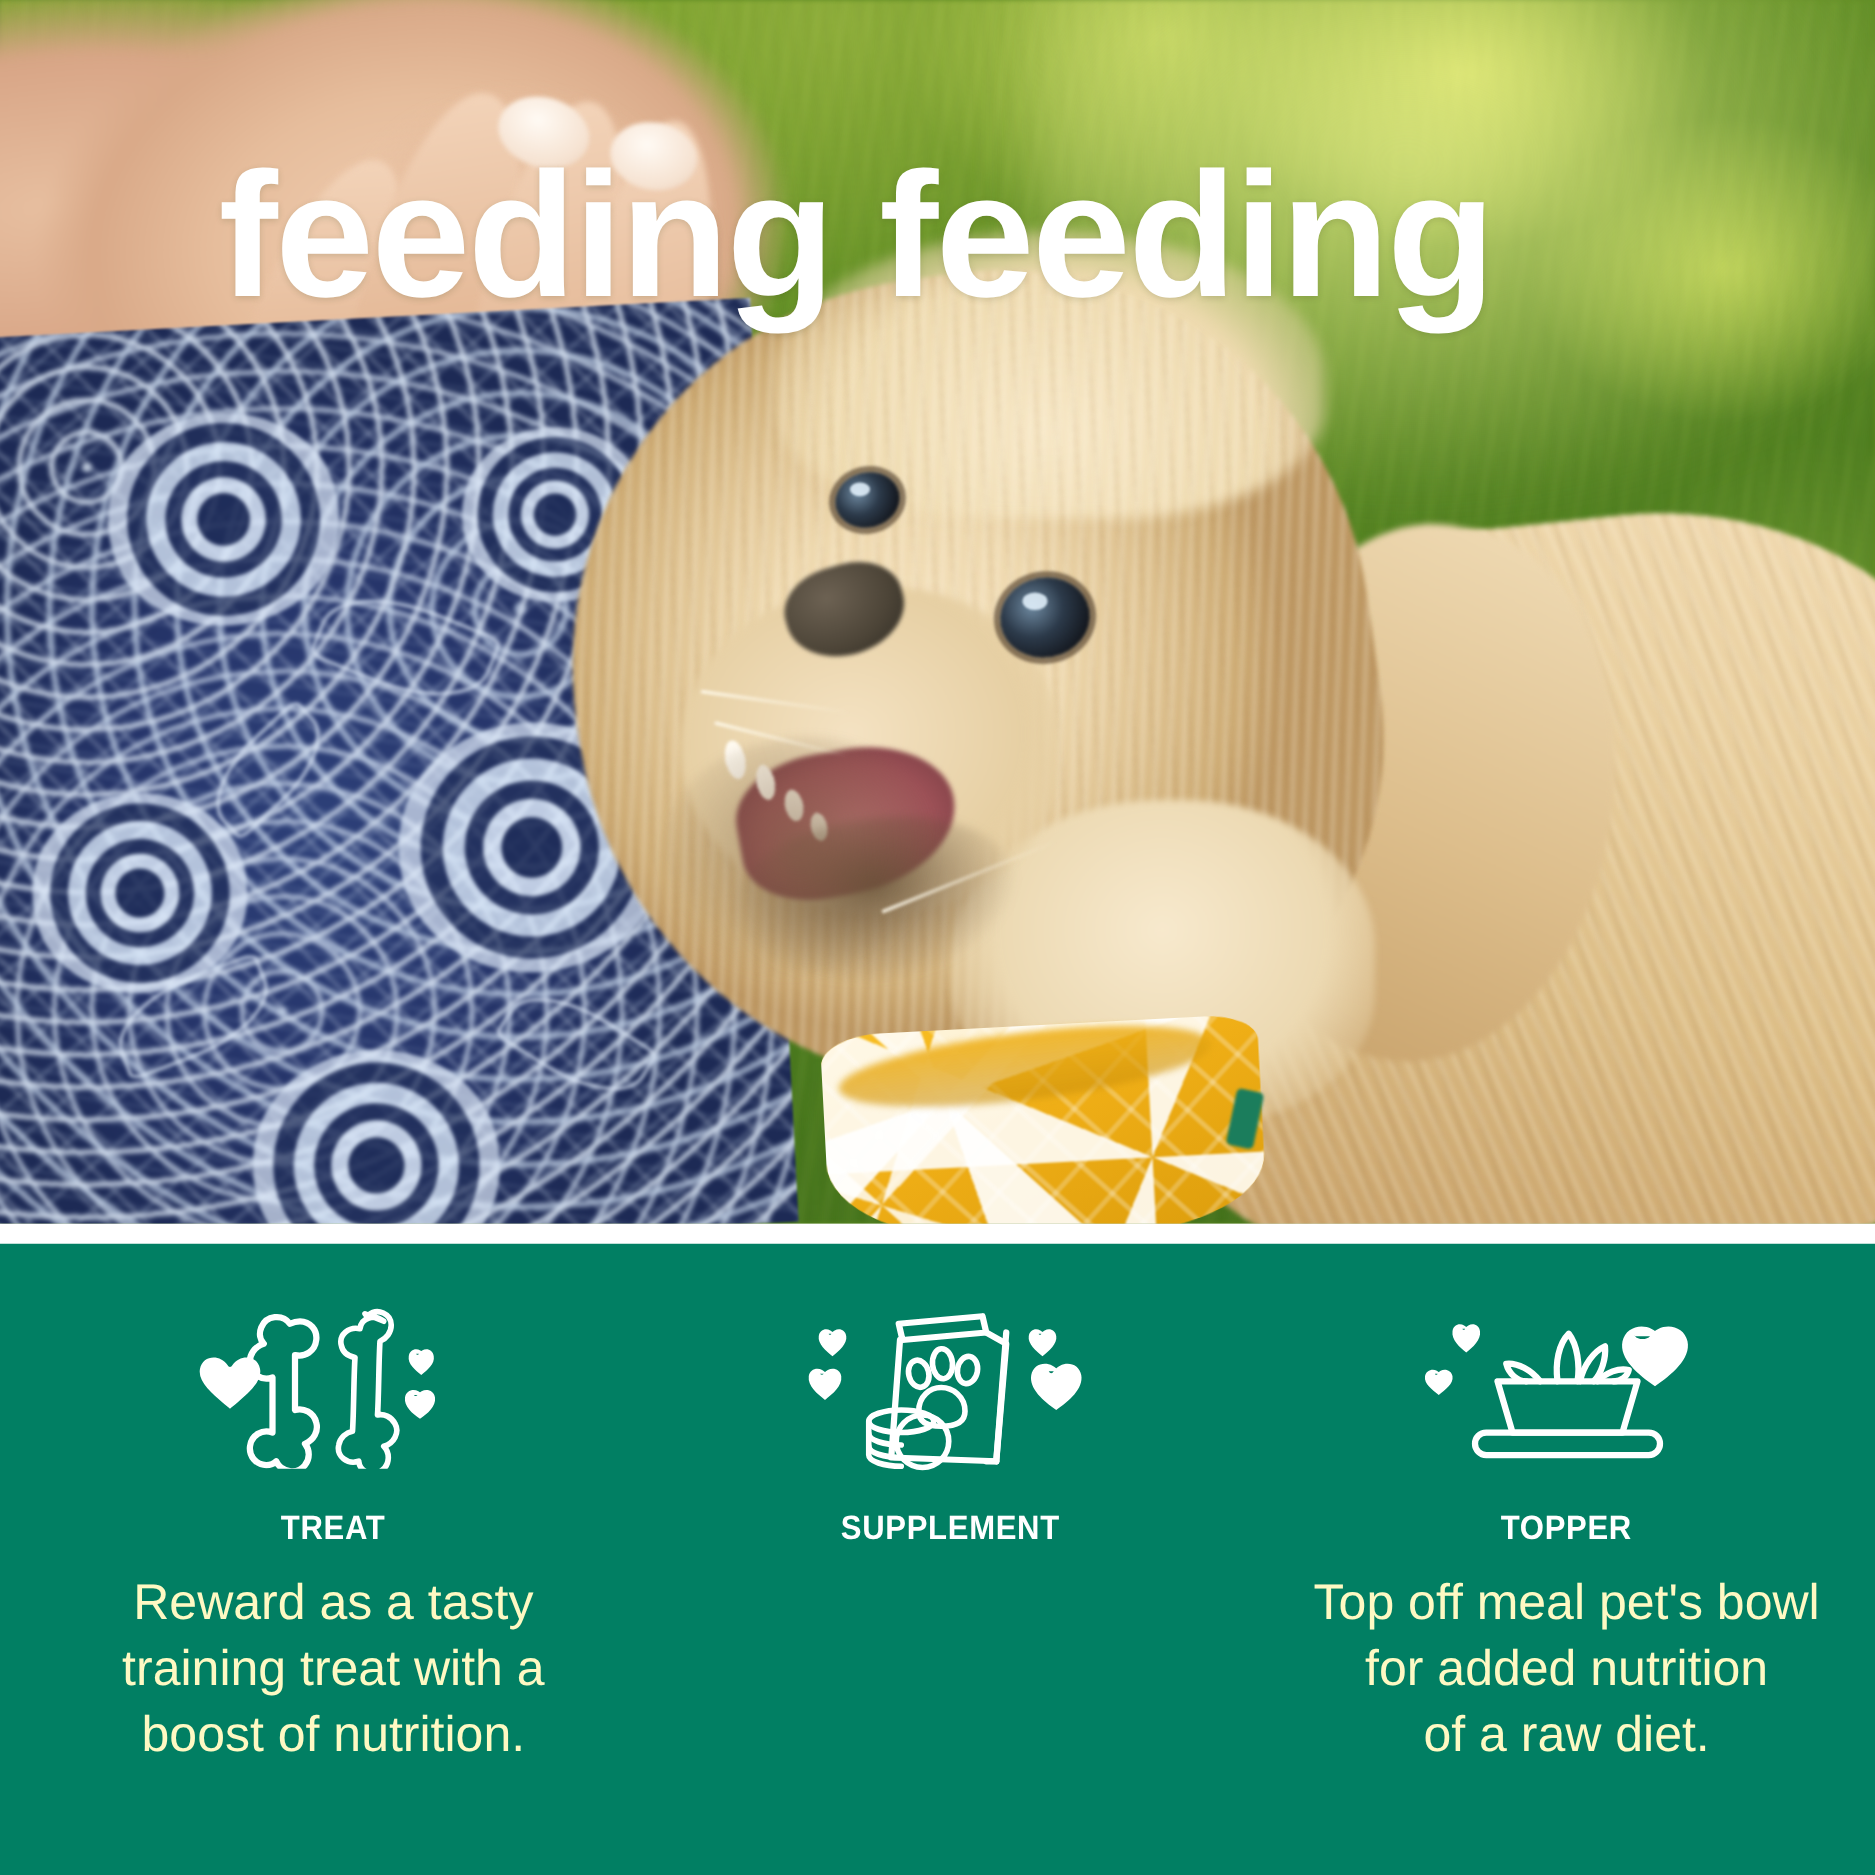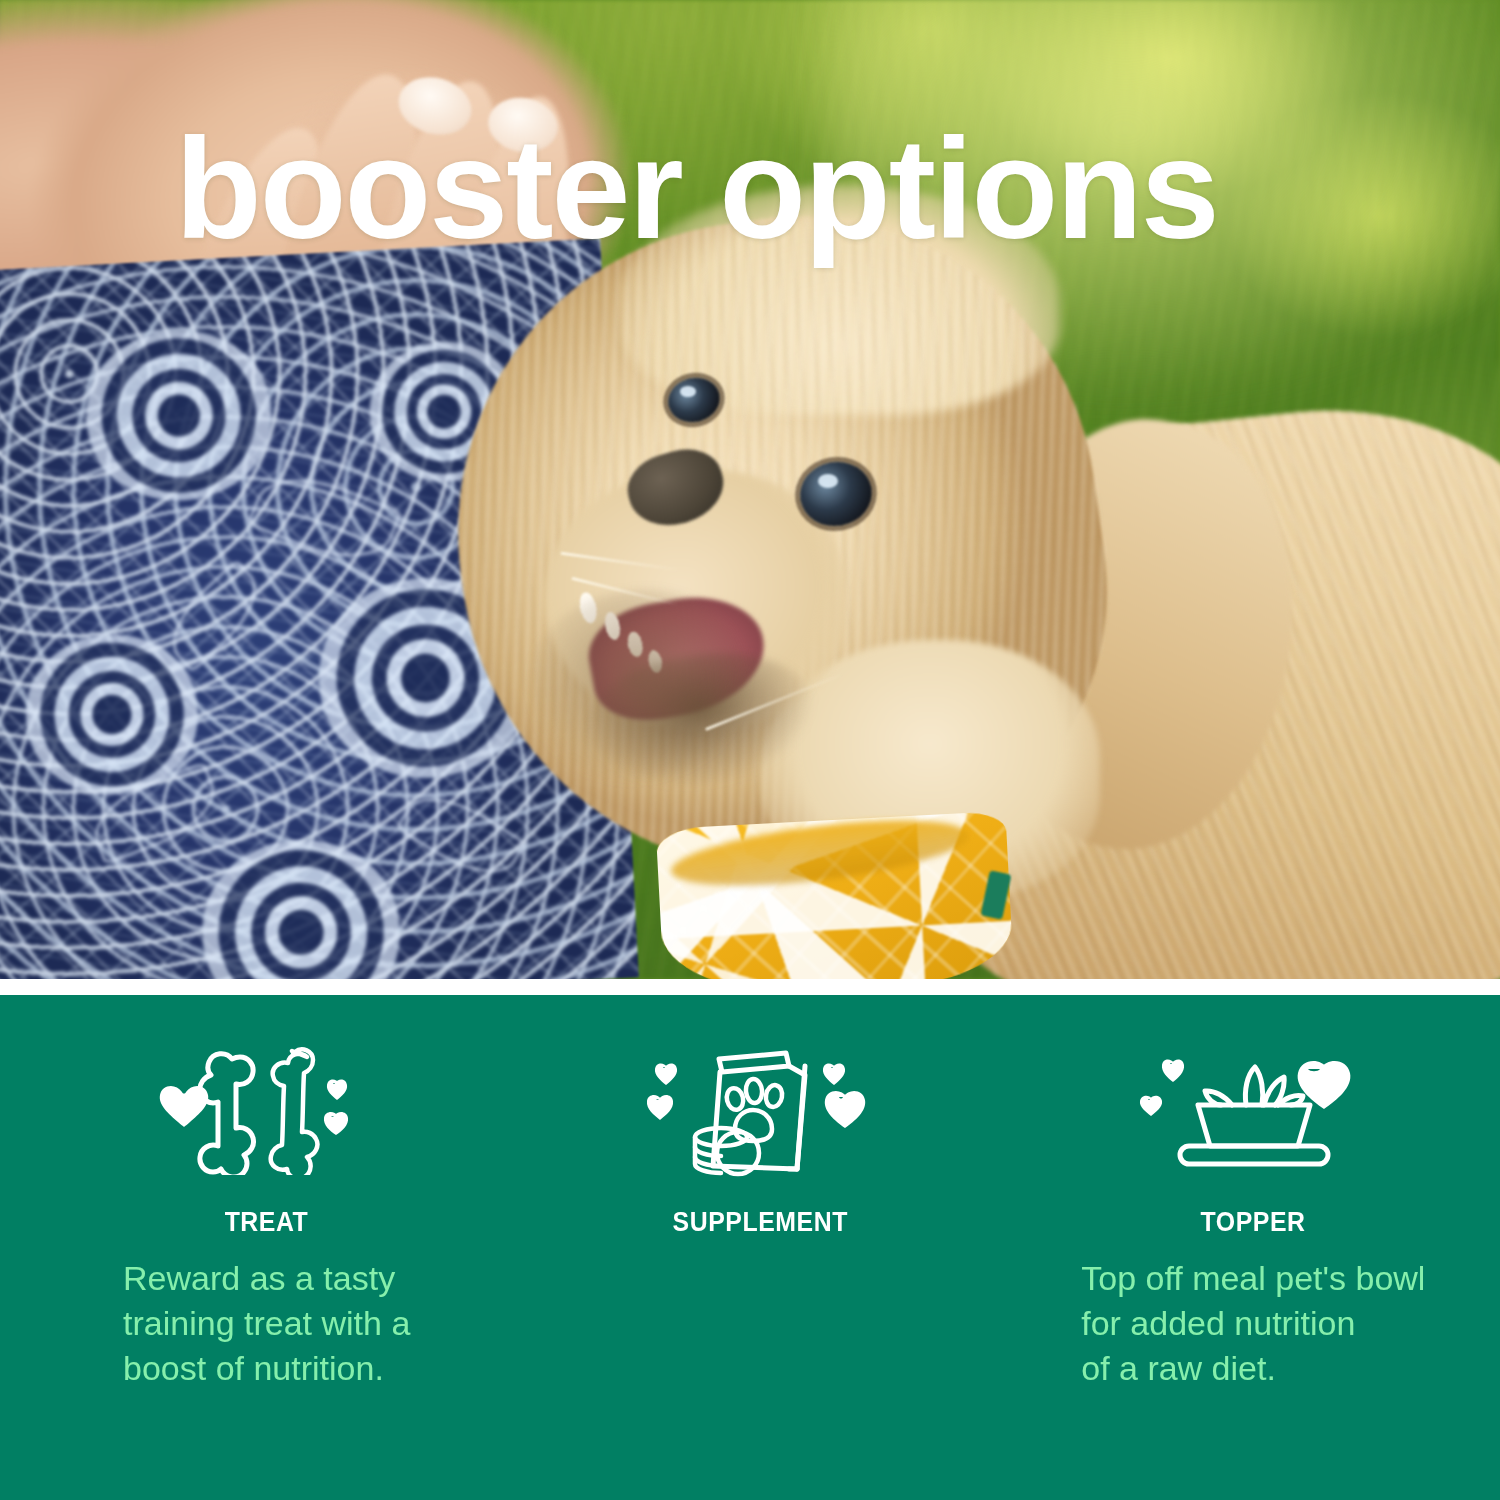--- a/index.html
+++ b/index.html
@@ -308,24 +308,24 @@
   }
   .col-heading{
     color:#ffffff;
     font-weight:700;
     font-size:27px;
     letter-spacing:.6px;
     margin-top:22px;
     transform:scaleX(.92);
   }
   .col-body{
-    color:#86efac;
-    font-size:34px;
+    color:#fef9c3;
+    font-size:40px;
     line-height:1.32;
-    text-align:left;
+    text-align:center;
     margin-top:18px;
     max-width:420px;
     white-space:pre-line;
   }
   .col:nth-child(2) .col-body{max-width:470px;}
   .col:nth-child(3) .col-body{max-width:420px;}
 </style>
 </head>
 <body>
 
@@ -380,21 +380,21 @@
     <div class="whisker" style="left:560px;top:560px;width:120px;transform:rotate(8deg);"></div>
     <div class="whisker" style="left:570px;top:590px;width:110px;transform:rotate(14deg);"></div>
     <div class="whisker" style="left:700px;top:700px;width:150px;transform:rotate(-22deg);"></div>
 
     <div class="bandana">
       <div class="bandana-print"></div>
     </div>
     <div class="bandana-fold"></div>
     <div class="collar-green"></div>
 
-    <div class="hero-title">booster options</div>
+    <div class="hero-title">feeding feeding</div>
   </div>
 
   <div class="sep"></div>
 
   <div class="panel">
     <div class="cols">
 
       <div class="col">
         <div class="icon-wrap">
           <svg width="230" height="130" viewBox="0 0 230 130" fill="none" aria-hidden="true">

